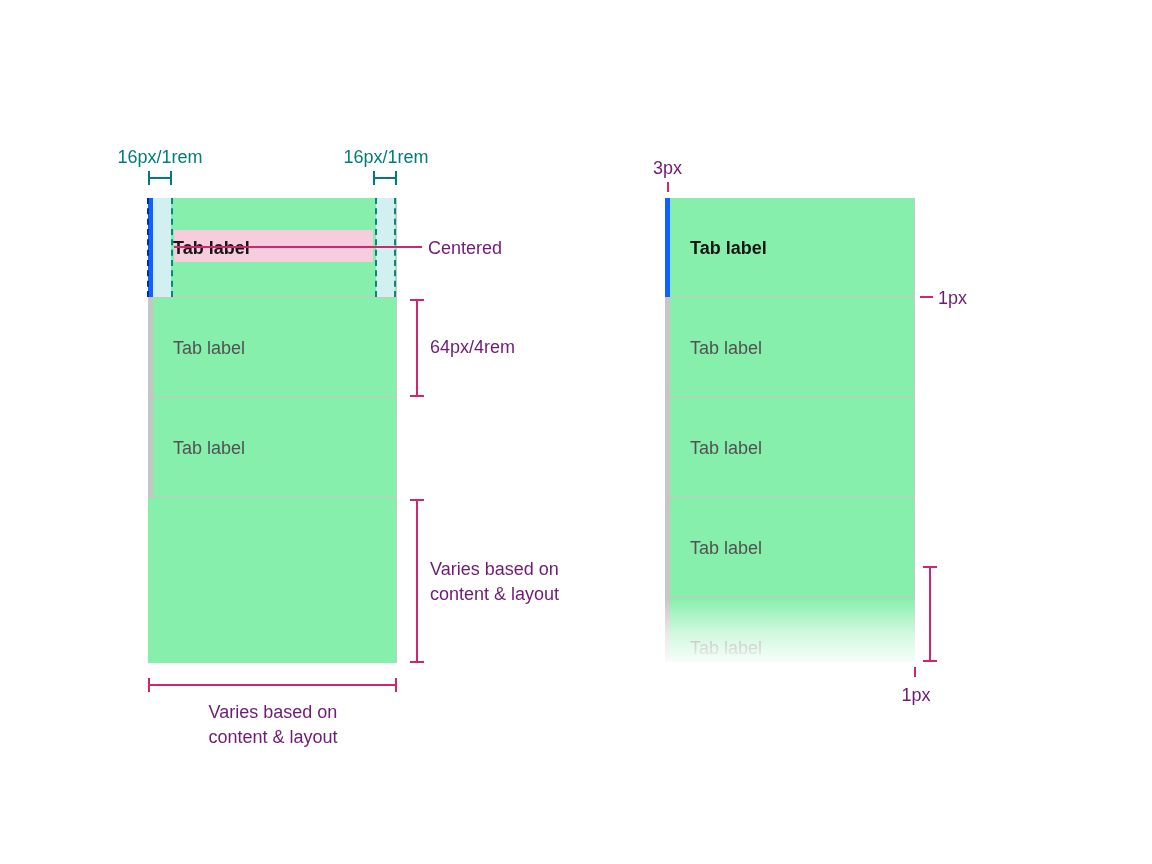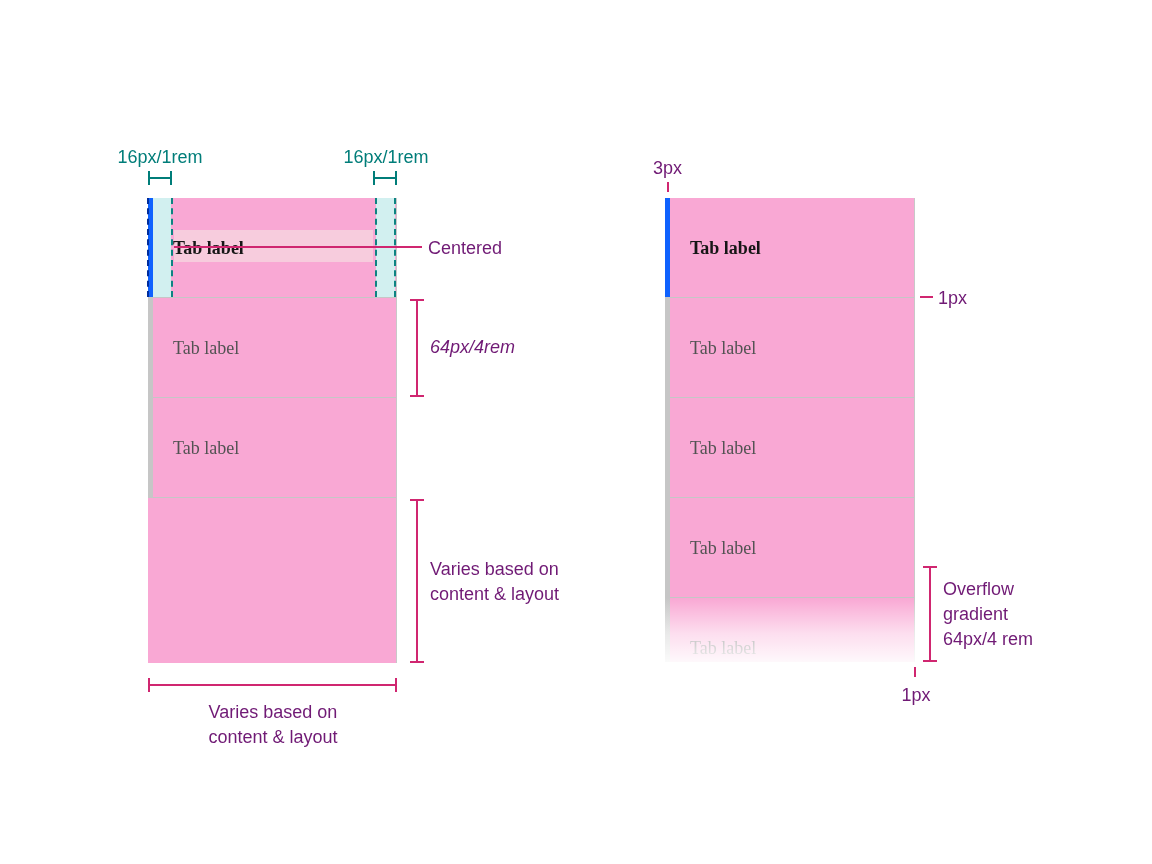--- a/index.html
+++ b/index.html
@@ -53,23 +53,22 @@
     top: 50%; height: 2px; margin-top: -1px; background: #d02670;
   }
 
   .tick-v { width: 2px; background: #d02670; position: absolute; }
   .dash-h { height: 2px; background: #d02670; position: absolute; }
 
   
   .stack { position: absolute; }
   .tab {
     position: relative; box-sizing: border-box;
-    background: #f9a8d4; width: 100%;
+    background: #86efac; width: 100%;
     border-right: 1px solid #c8c8c8;
-    font-family: Liberation Serif, serif;
   }
   .tab + .tab { border-top: 1px solid #c6c6c6; }
   .bar {
     position: absolute; left: 0; top: 0; bottom: 0; width: 5px;
     background: #c6c6c6;
   }
   .bar.selected { background: #0f62fe; }
   .tab-label {
     position: absolute; left: 25px; top: 50%;
     transform: translateY(-50%);
@@ -108,21 +107,21 @@
   #lbl-pad-left   { left: 100px; top: 145px; width: 120px; text-align: center; }
   #lbl-pad-right  { left: 325px; top: 145px; width: 122px; text-align: center; }
   #marker-left    { left: 148px; top: 171px; }
   #marker-right   { left: 373px; top: 171px; }
 
   #left-stack  { left: 148px; top: 198px; width: 249px; }
   #right-stack { left: 665px; top: 198px; width: 250px; height: 464px; overflow: hidden; }
 
   #lbl-centered   { left: 428px; top: 236px; text-align: center; }
   #bracket-64     { left: 410px; top: 299px; height: 98px; }
-  #lbl-64         { left: 430px; top: 335px; font-style: italic; }
+  #lbl-64         { left: 430px; top: 335px; }
   #bracket-varies-v { left: 410px; top: 499px; height: 164px; }
   #lbl-varies-v   { left: 430px; top: 557px; }
   #bracket-varies-h { left: 148px; top: 678px; width: 249px; }
   #lbl-varies-h   { left: 128px; top: 700px; width: 290px; }
 
   #lbl-3px        { left: 653px; top: 156px; }
   #tick-3px       { left: 667px; top: 182px; height: 10px; }
   #dash-1px-top   { left: 920px; top: 296px; width: 13px; }
   #lbl-1px-top    { left: 938px; top: 286px; }
   #bracket-overflow { left: 923px; top: 566px; height: 96px; }
@@ -205,22 +204,17 @@
       <div class="bar"></div>
       <div class="tab-label">Tab label</div>
     </div>
     <div class="fade-overlay"></div>
   </div>
 
   <div class="dash-h" id="dash-1px-top"></div>
   <div class="abs ann mag-text" id="lbl-1px-top">1px</div>
 
   <div class="vbracket" id="bracket-overflow"></div>
-  <div class="abs ann mag-text" id="lbl-overflow">
-    <div>Overflow</div>
-    <div>gradient</div>
-    <div>64px/4 rem</div>
-  </div>
 
   <div class="tick-v" id="tick-1px-bot"></div>
   <div class="abs ann mag-text" id="lbl-1px-bot">1px</div>
 
 </div>
 
 </body></html>

